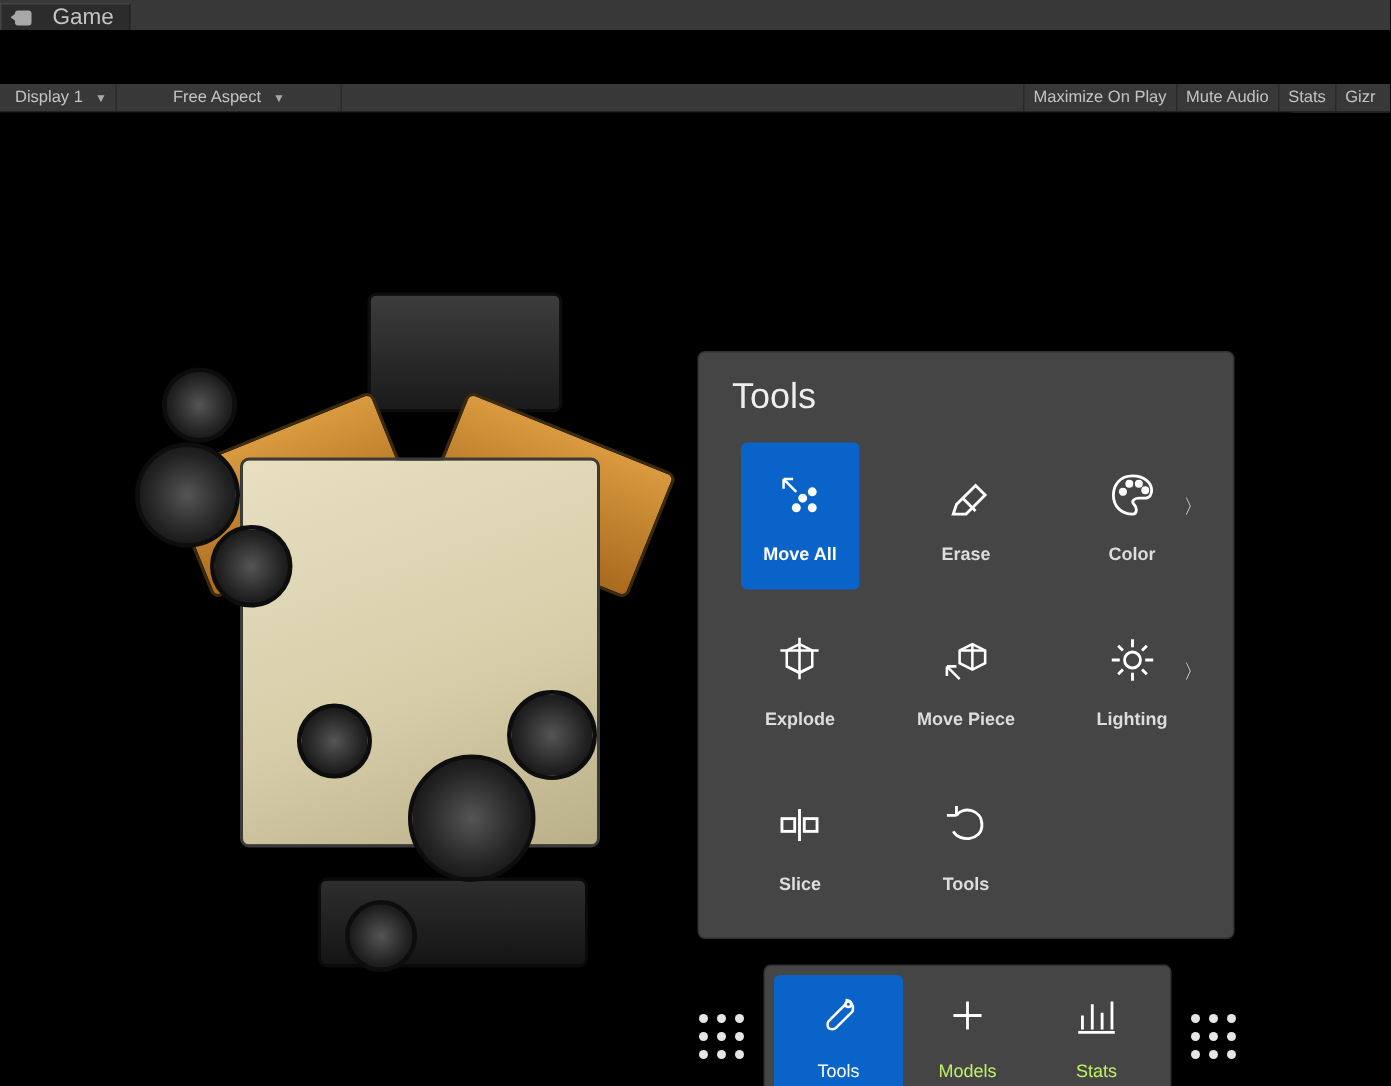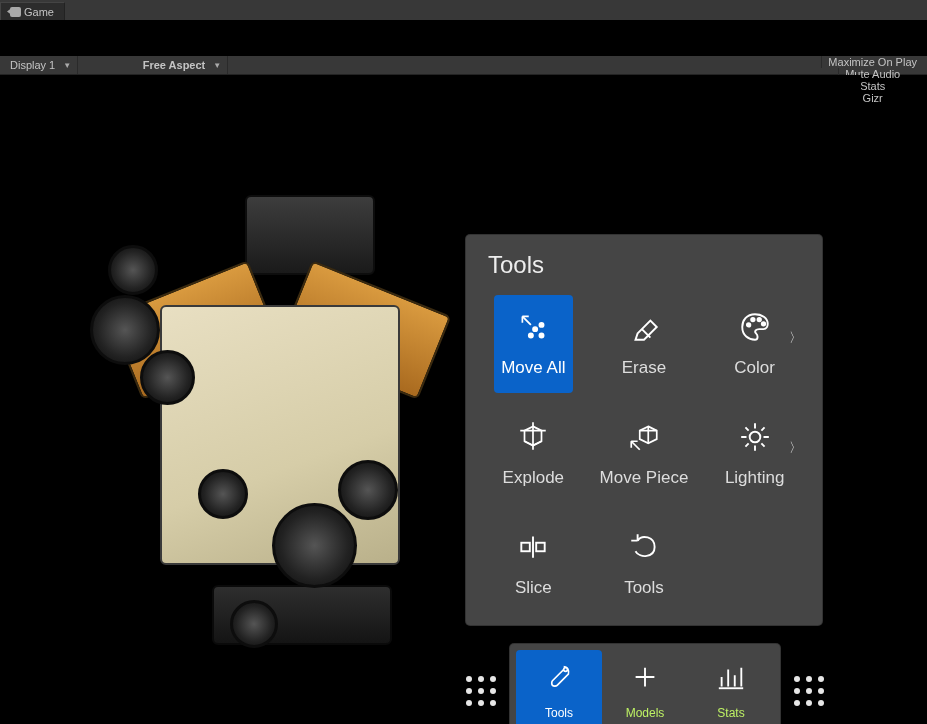--- a/index.html
+++ b/index.html
@@ -2,22 +2,22 @@
 <html><head>
 <meta charset="utf-8">
 <style>
   * { box-sizing: border-box; margin: 0; padding: 0; }
   html, body { width: 927px; height: 724px; overflow: hidden; font-family: "Segoe UI", Arial, sans-serif; }
   body { background: #000; color: #c4c4c4; }
 
   
   .tab-bar { background: #383838; height: 20px; display: flex; align-items: flex-end; }
   .tab {
-    background: #2c2c2c; color: #c4c4c4; font-size: 11px; padding: 2px 10px 2px 6px;
-    display: flex; align-items: center; gap: 3px; height: 18px; border-top: 1px solid #444;
+    background: #2c2c2c; color: #c4c4c4; font-size: 15px; padding: 2px 10px 2px 6px;
+    display: flex; align-items: center; gap: 14px; height: 18px; border-top: 1px solid #444;
     border-left: 1px solid #444; border-right: 1px solid #222;
   }
   .tab .cam-icon { width: 14px; height: 10px; position: relative; }
   .tab .cam-icon::before {
     content: ""; position: absolute; inset: 0 0 0 3px; background: #a8a8a8; border-radius: 2px;
   }
   .tab .cam-icon::after {
     content: ""; position: absolute; left: 0; top: 2px; width: 4px; height: 6px; background: #a8a8a8;
     clip-path: polygon(0 50%, 100% 0, 100% 100%);
   }
@@ -29,21 +29,21 @@
   .control-bar .seg { display: flex; align-items: center; gap: 4px; padding: 0 6px; height: 100%; border-right: 1px solid #2a2a2a; }
   .control-bar .seg.noborder { border-right: none; }
   .dropdown-caret { font-size: 8px; color: #aaa; margin-left: 4px; }
   .slider {
     position: relative; width: 150px; height: 4px; background: #5a5a5a; border-radius: 2px; margin: 0 6px;
   }
   .slider .knob {
     position: absolute; left: 0; top: 50%; width: 10px; height: 10px; background: #9a9a9a;
     border-radius: 50%; transform: translate(-2px,-50%);
   }
-  .right-controls { margin-left: auto; display: flex; align-items: center; height: 100%; flex-direction: column; }
+  .right-controls { margin-left: auto; display: flex; align-items: center; height: 100%; }
   .right-controls .item { padding: 0 6px; height: 100%; display: flex; align-items: center; border-left: 1px solid #2a2a2a; }
 
   
   .viewport { position: relative; width: 861px; height: 685px; background: #000; }
 
   
   .engine { position: absolute; left: 80px; top: 110px; width: 400px; height: 430px; }
   .engine .block {
     position: absolute; left: 80px; top: 120px; width: 240px; height: 260px;
     background: linear-gradient(160deg,#e8dfc2 0%, #d6cda8 60%, #b9b08a 100%);
@@ -87,21 +87,21 @@
     display: grid; grid-template-columns: repeat(3, 1fr); grid-auto-rows: 110px;
     padding: 0 18px 10px; column-gap: 12px;
   }
   .tool {
     display: flex; flex-direction: column; align-items: center; justify-content: center;
     gap: 10px; border-radius: 4px; position: relative; cursor: pointer;
   }
   .tool .chev {
     position: absolute; right: 2px; top: 40px; color: #ddd; font-size: 13px;
   }
-  .tool .label { font-size: 17px; color: #ddd; }
+  .tool .label { font-size: 12px; color: #ddd; font-weight: bold; }
   .tool.selected { background: #0a63c9; margin: 6px 10px; }
   .tool.selected .label { color: #fff; }
 
   .tool svg { width: 34px; height: 34px; }
 
   
   .nav-wrap {
     position: absolute; left: 430px; top: 562px; width: 430px; height: 108px;
     display: flex; align-items: center; justify-content: center; gap: 14px;
     transform-origin: center;
@@ -134,21 +134,21 @@
     <span class="cam-icon"></span>
     <span>Game</span>
   </div>
 </div>
 
 <div class="control-bar">
   <div class="seg">
     <span>Display 1</span>
     <span class="dropdown-caret">▼</span>
   </div>
-  <div class="seg" style="width:150px; justify-content:flex-end;font-weight:bold;">
+  <div class="seg" style="width:150px; justify-content:center;">
     <span>Free Aspect</span>
     <span class="dropdown-caret">▼</span>
   </div>
   <div class="right-controls">
     <div class="item">
         <span>Maximize On Play</span>
       </div>
     <div class="item">
         <span>Mute Audio</span>
       </div>

